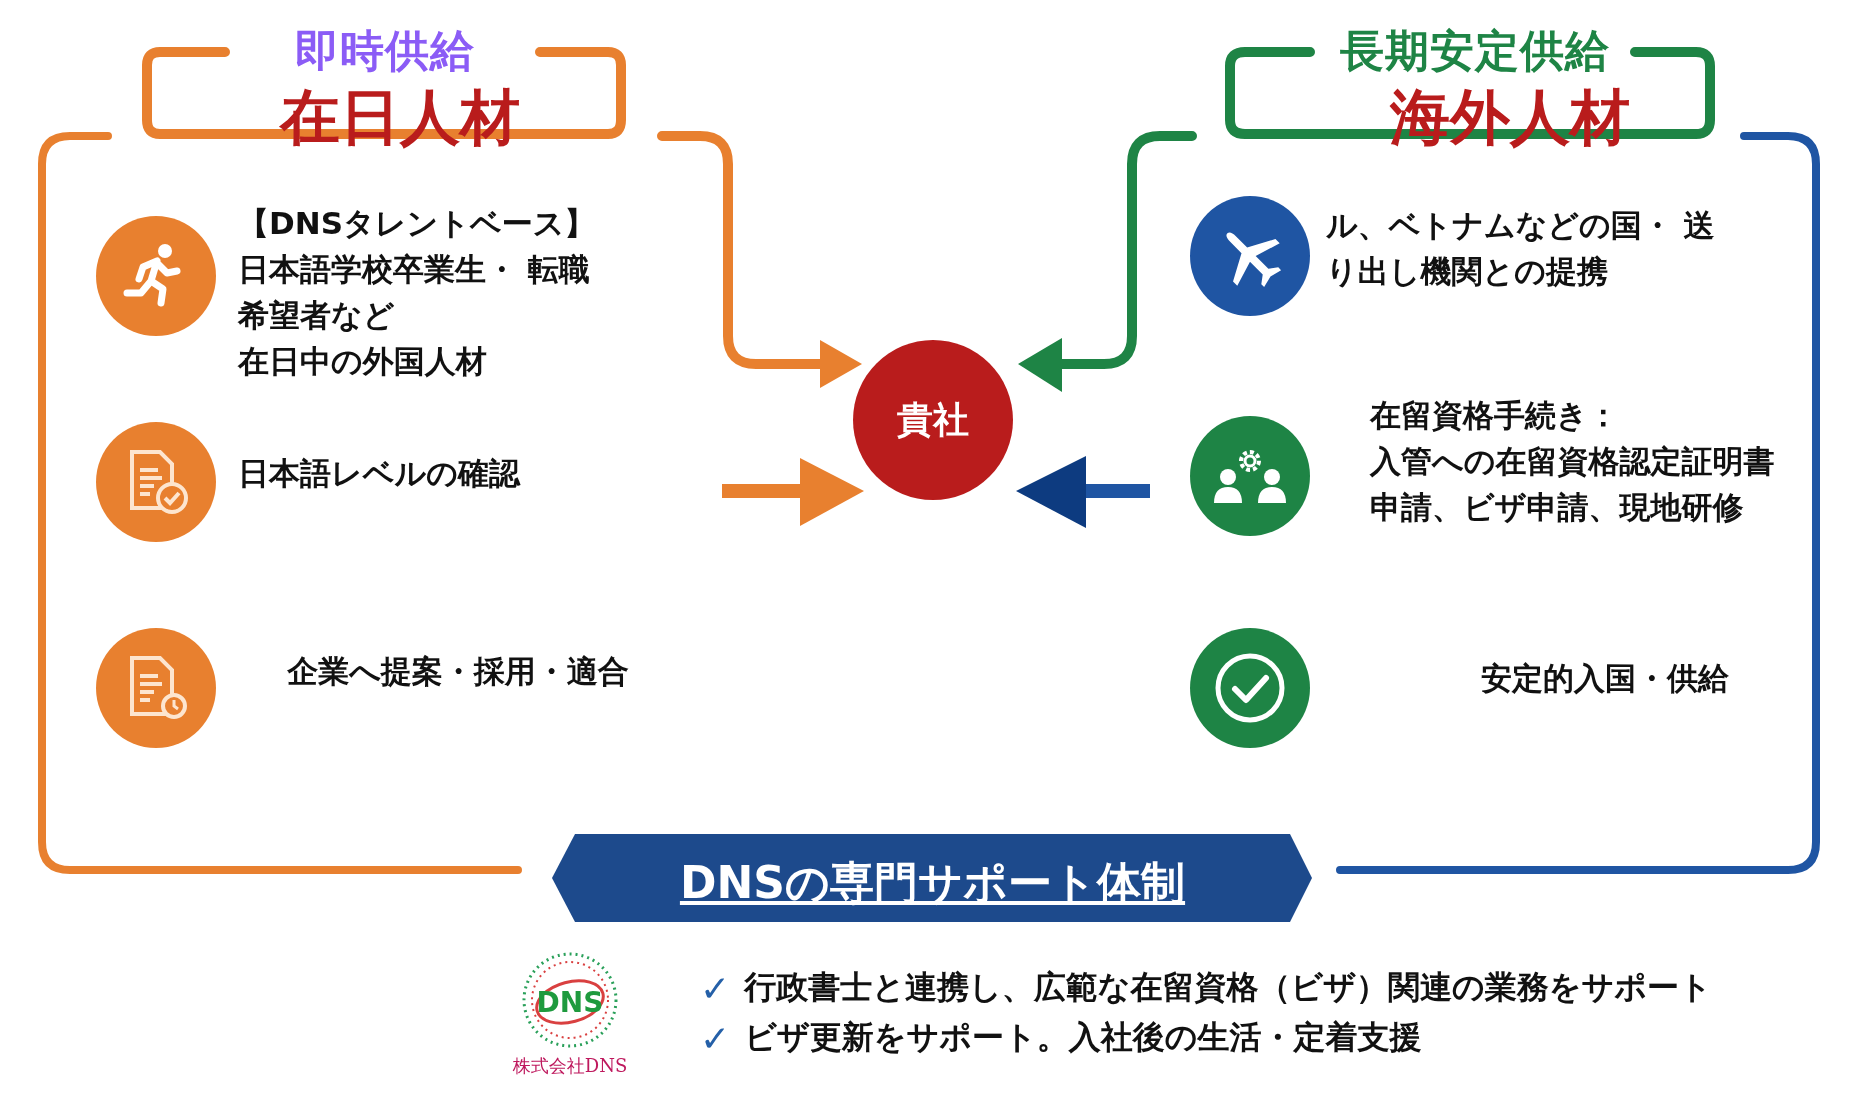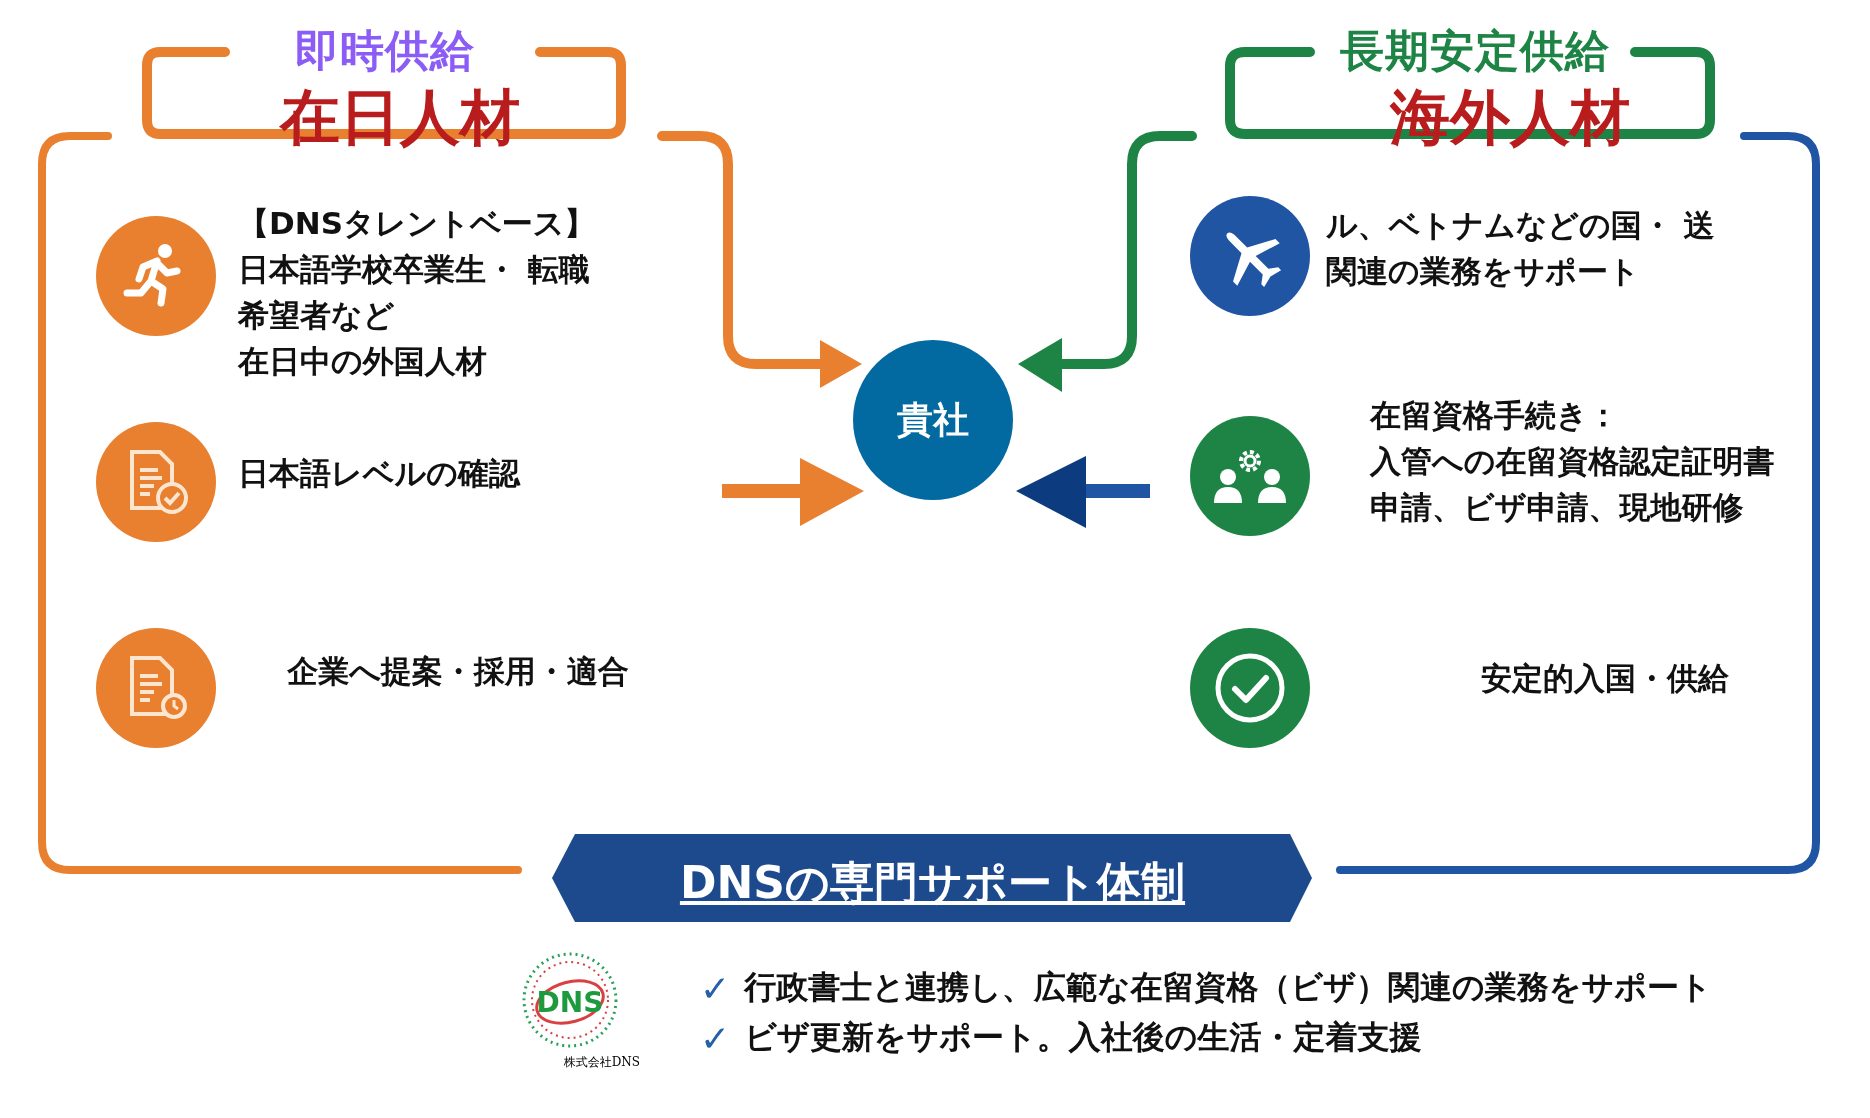--- a/index.html
+++ b/index.html
@@ -6,26 +6,26 @@
   body { width:1870px; height:1118px; position:relative; overflow:hidden;
          font-family:"DejaVu Sans","Liberation Sans",sans-serif; }
   svg.canvas { position:absolute; left:0; top:0; }
   .abs { position:absolute; }
   .hdr-accent { font-weight:bold; font-size:44px; letter-spacing:1px; text-align:center; white-space:nowrap; }
   .hdr-main { font-weight:bold; font-size:60px; color:#b91c1c; text-align:right; white-space:nowrap; }
   .item-text { font-weight:bold; font-size:31px; color:#111; line-height:46px; white-space:nowrap; }
   .item-text.center { text-align:center; }
   .line { display:block; }
   .icon { position:absolute; border-radius:50%; display:flex; align-items:center; justify-content:center; }
-  .center-circle { position:absolute; border-radius:50%; background:#0369a1; color:#fff; font-weight:bold; font-size:36px;
+  .center-circle { position:absolute; border-radius:50%; background:#b91c1c; color:#fff; font-weight:bold; font-size:36px;
                    display:flex; align-items:center; justify-content:center; }
   .banner-text { position:absolute; color:#fff; font-weight:bold; font-size:44px; text-align:center; white-space:nowrap; }
   .check-row { position:absolute; font-weight:bold; font-size:32px; color:#111; white-space:nowrap; display:flex; align-items:center; }
   .check-mark { color:#2560a8; font-size:36px; margin-right:14px; font-weight:bold; }
-  .logo-caption { position:absolute; font-family:"DejaVu Serif","Liberation Serif",serif; font-size:12px; color:#000000; white-space:nowrap; text-align:right; }
+  .logo-caption { position:absolute; font-family:"DejaVu Serif","Liberation Serif",serif; font-size:18px; color:#be185d; white-space:nowrap; text-align:center; }
 </style>
 </head>
 <body>
 
 <svg class="canvas" width="1870" height="1118" viewBox="0 0 1870 1118">
 
   <path d="M225 52 H160 Q147 52 147 65 V120 Q147 134 160 134 H608 Q621 134 621 120 V65 Q621 52 608 52 H540" fill="none" stroke="#e8802f" stroke-width="10" stroke-linecap="round"></path>
 
   <path d="M108 136 H70 Q42 136 42 164 V842 Q42 870 70 870 H518" fill="none" stroke="#e8802f" stroke-width="8" stroke-linecap="round"></path>
 
@@ -111,21 +111,21 @@
 </div>
 <div class="icon" style="left:1190px; top:628px; width:120px; height:120px; background:#1e8445;">
   <svg width="80" height="80" viewBox="0 0 80 80">
     <circle cx="40" cy="40" r="32" fill="none" stroke="#fff" stroke-width="5"></circle>
     <path d="M25 41 L36 52 L56 30" fill="none" stroke="#fff" stroke-width="6" stroke-linecap="round" stroke-linejoin="round"></path>
   </svg>
 </div>
 
 <div class="abs item-text" style="left:1326px; top:202px;">
   <span class="line">ル、ベトナムなどの国・ 送</span>
-  <span class="line">関連の業務をサポート</span>
+  <span class="line">り出し機関との提携</span>
 </div>
 <div class="abs item-text" style="left:1326px; top:392px;margin-left:44px;">
   <span class="line">在留資格手続き：</span>
   <span class="line">入管への在留資格認定証明書</span>
   <span class="line">申請、ビザ申請、現地研修</span>
 </div>
 <div class="abs item-text center" style="left:1390px; top:655px; width:430px;">
   <span class="line">安定的入国・供給</span>
 </div>
 

